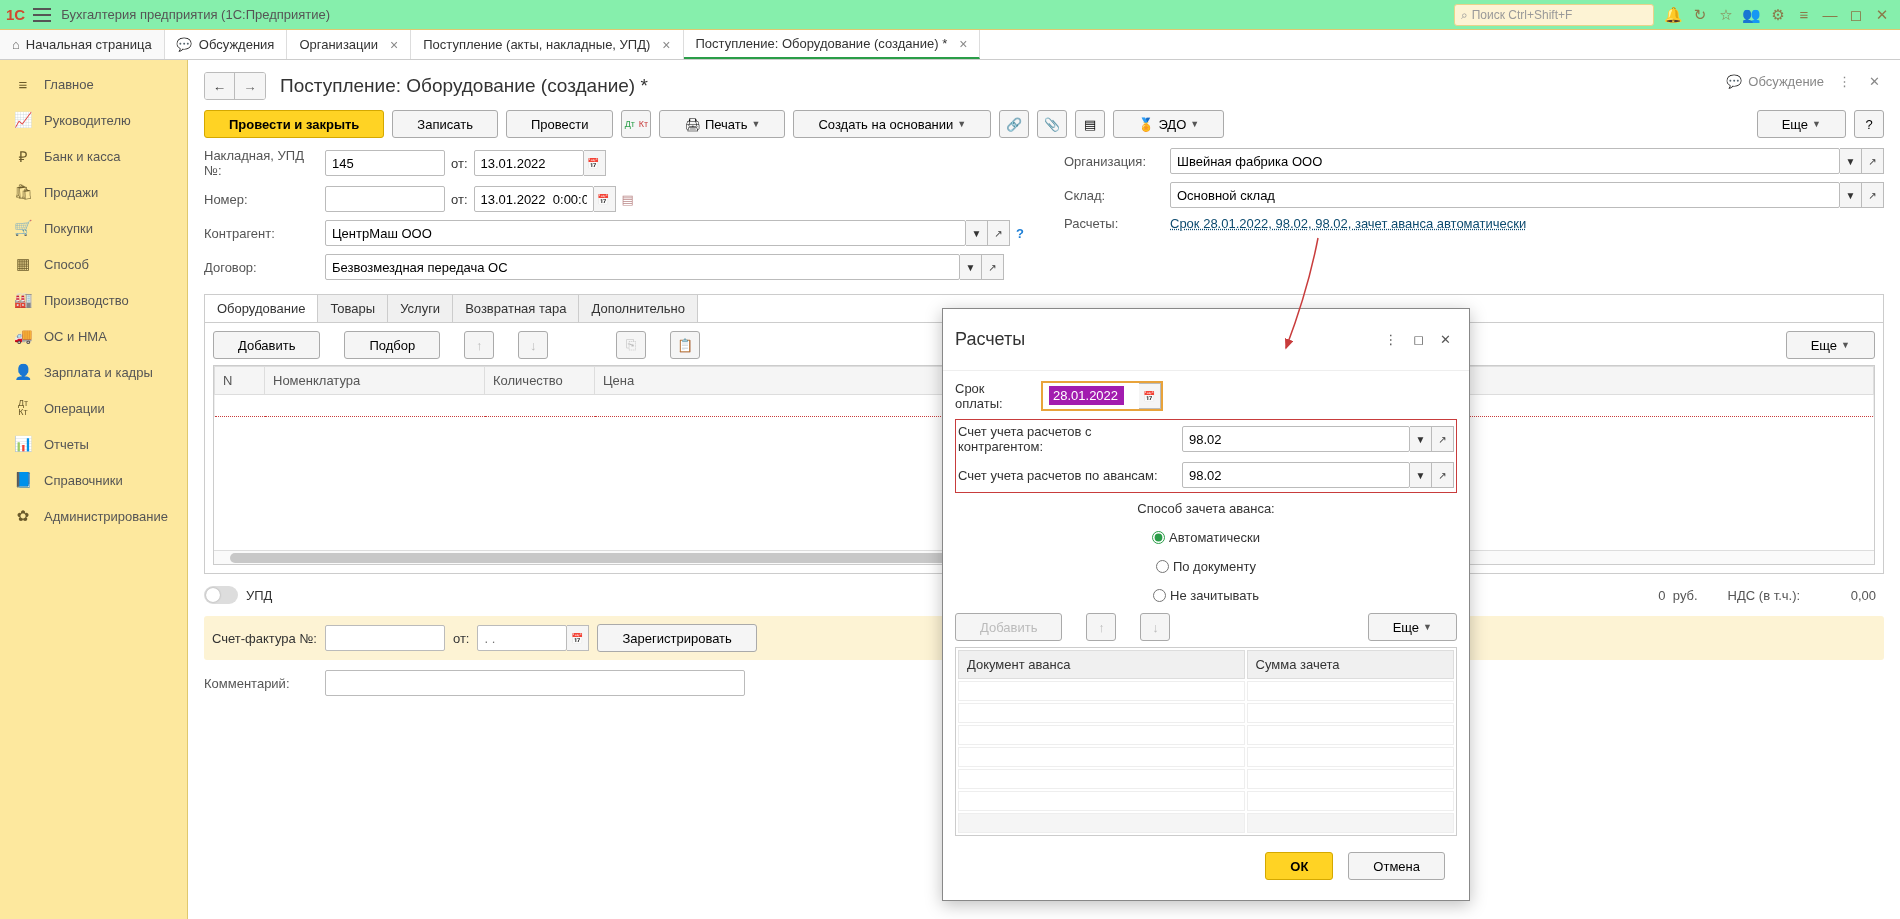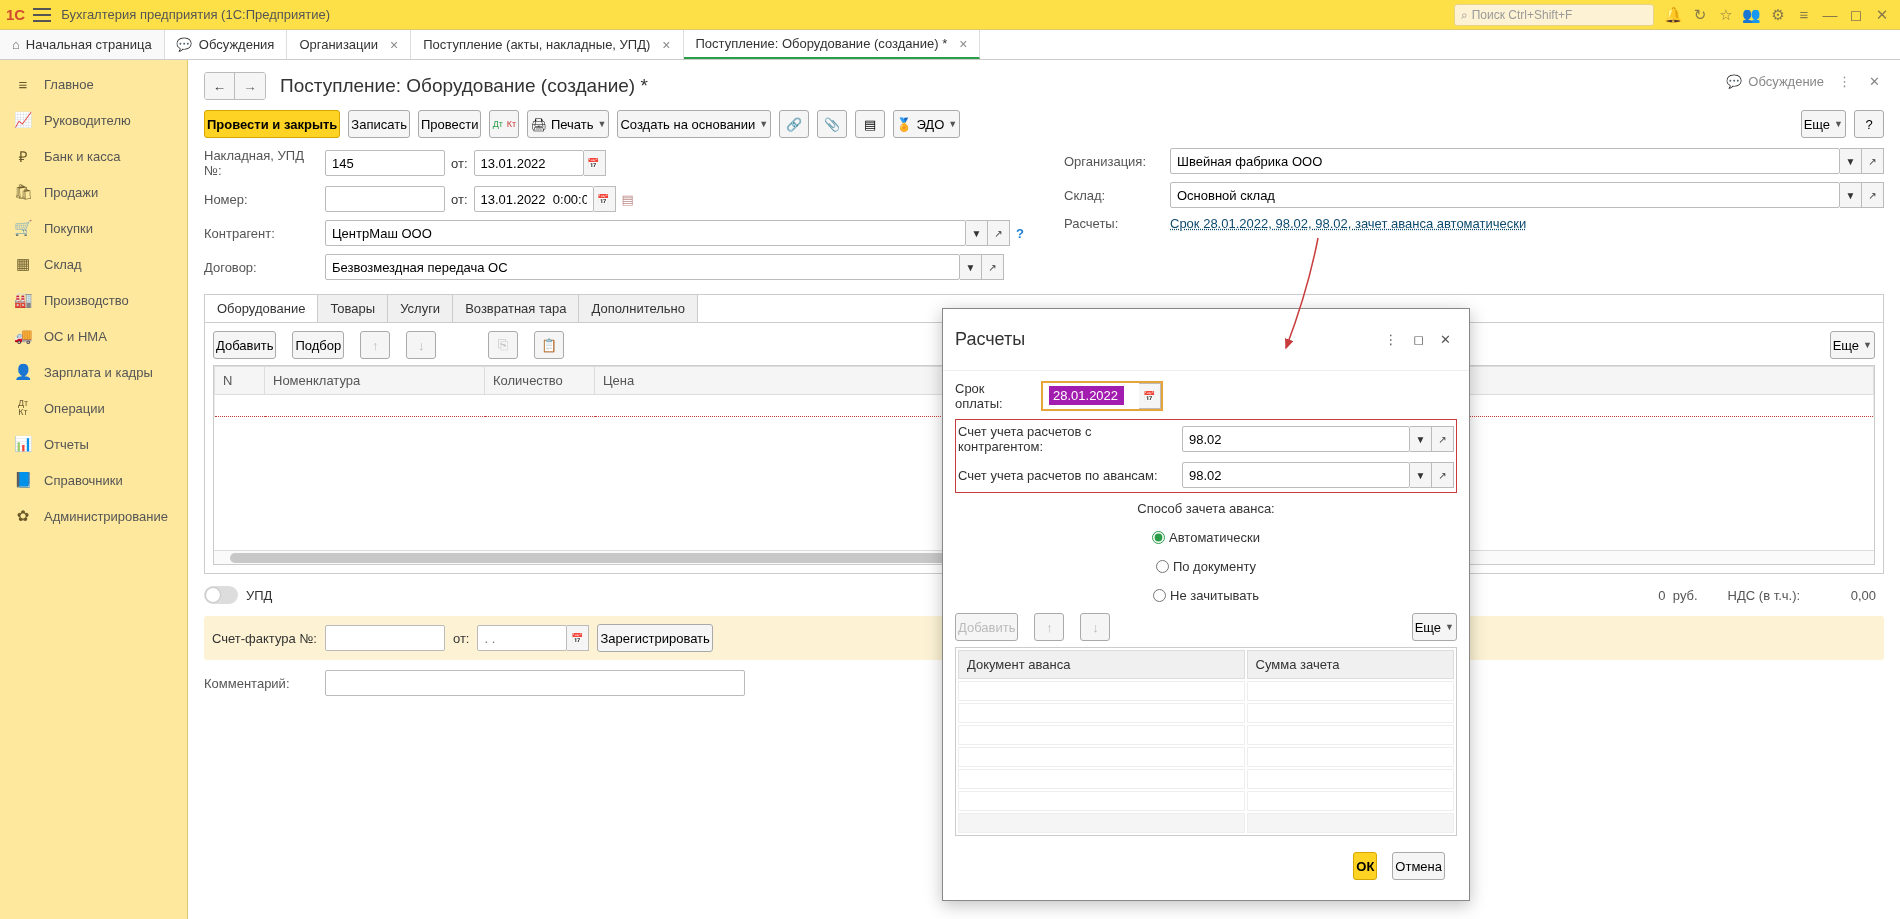--- a/index.html
+++ b/index.html
@@ -1,19 +1,19 @@
 <!DOCTYPE html>
 <html><head>
 <meta charset="utf-8">
 <style>
 * { box-sizing: border-box; margin: 0; padding: 0; font-family: Arial, sans-serif; }
 body { font-size: 13px; color: #333; background: #fff; overflow: hidden; }
 
 
-.titlebar { height: 30px; background: #fde047; display: flex; align-items: center; padding: 0 6px; border-bottom: 1px solid #e0c86e; }
+.titlebar { height: 30px; background: #86efac; display: flex; align-items: center; padding: 0 6px; border-bottom: 1px solid #e0c86e; }
 .logo-1c { color: #d04a2f; font-weight: bold; font-size: 15px; margin-right: 8px; }
 .hamburger { width: 18px; height: 14px; display: flex; flex-direction: column; justify-content: space-between; margin-right: 10px; cursor: pointer; }
 .hamburger span { height: 2px; background: #555; }
 .titlebar .title { flex: 1; color: #555; }
 .titlebar .search { width: 200px; height: 22px; background: #fdf3d4; border: 1px solid #e8d38a; border-radius: 3px; padding: 0 6px; color: #999; font-size: 12px; display: flex; align-items: center; gap: 4px; }
 .titlebar .icons { display: flex; align-items: center; gap: 2px; margin-left: 8px; }
 .titlebar .icons .tbico { width: 24px; height: 24px; display: flex; align-items: center; justify-content: center; color: #8a7a4a; cursor: pointer; font-size: 15px; }
 
 
 .tabbar { height: 30px; display: flex; align-items: stretch; border-bottom: 1px solid #ccc; background: #fff; }
@@ -35,21 +35,21 @@
 .nav-btns { display: flex; border: 1px solid #bbb; border-radius: 3px; overflow: hidden; }
 .nav-btns button { width: 30px; height: 26px; background: #f5f5f5; border: none; cursor: pointer; color: #666; }
 .nav-btns button:first-child { border-right: 1px solid #bbb; color: #333; }
 .page-title { font-size: 19px; color: #333; }
 .top-right-actions { position: absolute; right: 16px; top: 12px; display: flex; align-items: center; gap: 10px; color: #888; }
 .top-right-actions .chat { display: flex; align-items: center; gap: 6px; }
 .top-right-actions .xbtn, .top-right-actions .more { cursor: pointer; padding: 2px 4px; }
 
 
 .toolbar { display: flex; align-items: center; gap: 8px; margin-bottom: 10px; flex-wrap: wrap; }
-.btn { height: 28px; padding: 0 2px; background: #f5f5f5; border: 1px solid #aaa; border-radius: 3px; cursor: pointer; display: inline-flex; align-items: center; gap: 4px; font-size: 13px; }
+.btn { height: 28px; padding: 0 24px; background: #f5f5f5; border: 1px solid #aaa; border-radius: 3px; cursor: pointer; display: inline-flex; align-items: center; gap: 4px; font-size: 13px; }
 .btn.primary { background: #ffd324; border-color: #d4a800; font-weight: bold; }
 .btn.icon-only { padding: 0; width: 30px; justify-content: center; }
 .more-box { margin-left: auto; display: flex; gap: 8px; }
 .caret { font-size: 9px; color: #555; }
 
 
 .form-area { display: flex; gap: 40px; }
 .form-col { flex: 1; }
 .form-row { display: flex; align-items: center; margin-bottom: 8px; gap: 6px; }
 .form-row .lbl { width: 115px; color: #555; }
@@ -59,21 +59,21 @@
 .inp-group { display: flex; }
 .inp-group .drop, .inp-group .ext { width: 22px; height: 26px; border: 1px solid #bbb; border-left: none; background: #f5f5f5; display: flex; align-items: center; justify-content: center; cursor: pointer; font-size: 10px; }
 .link-text { color: #0c4a6e; text-decoration: underline dotted; cursor: pointer; }
 .help-q { color: #1e7fd6; cursor: pointer; font-weight: bold; }
 
 
 .subtabs { display: flex; border: 1px solid #ccc; border-bottom: none; margin-top: 6px; }
 .subtabs .st { padding: 6px 12px; border-right: 1px solid #ccc; cursor: pointer; background: #f0f0f0; }
 .subtabs .st.active { background: #fff; }
 .subtab-body { border: 1px solid #ccc; padding: 8px; }
-.subtab-toolbar { display: flex; gap: 16px; margin-bottom: 6px; align-items: center; }
+.subtab-toolbar { display: flex; gap: 24px; margin-bottom: 6px; align-items: center; }
 .subtab-toolbar .btn.disabled { color: #bbb; }
 
 
 .table-wrap { border: 1px solid #ccc; height: 200px; overflow: auto; position: relative; }
 .grid { width: 100%; border-collapse: collapse; }
 .grid th { background: #f5f5f5; border: 1px solid #ddd; padding: 6px 8px; text-align: left; font-weight: normal; color: #555; font-size: 13px; }
 .grid td { border: 1px solid #eee; padding: 4px 8px; height: 22px; }
 .hscroll { position: absolute; bottom: 0; left: 0; right: 0; height: 14px; background: #fafafa; border-top: 1px solid #ddd; }
 .hscroll .thumb { position: absolute; left: 16px; top: 2px; width: 55%; height: 10px; background: #c8c8c8; border-radius: 5px; }
 
@@ -177,21 +177,21 @@
     <div class="sitem">
         <span class="sico">🛍</span>
         <span>Продажи</span>
       </div>
     <div class="sitem">
         <span class="sico">🛒</span>
         <span>Покупки</span>
       </div>
     <div class="sitem">
         <span class="sico">▦</span>
-        <span>Склад</span>
+        <span>Способ</span>
       </div>
     <div class="sitem">
         <span class="sico">🏭</span>
         <span>Производство</span>
       </div>
     <div class="sitem">
         <span class="sico">🚚</span>
         <span>ОС и НМА</span>
       </div>
     <div class="sitem">

